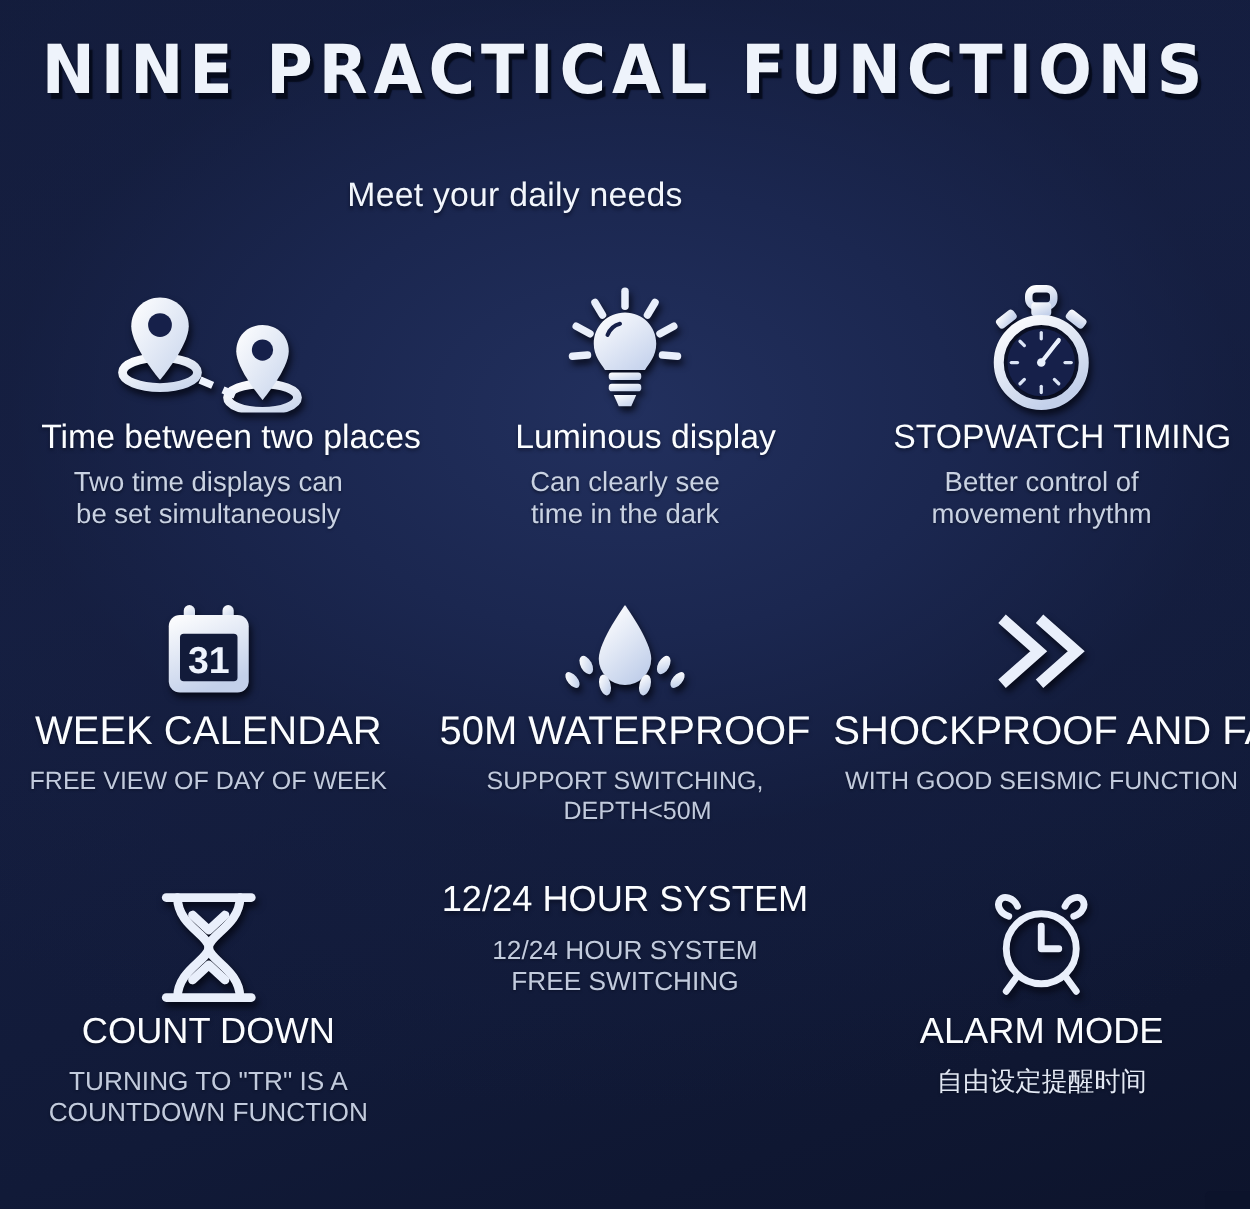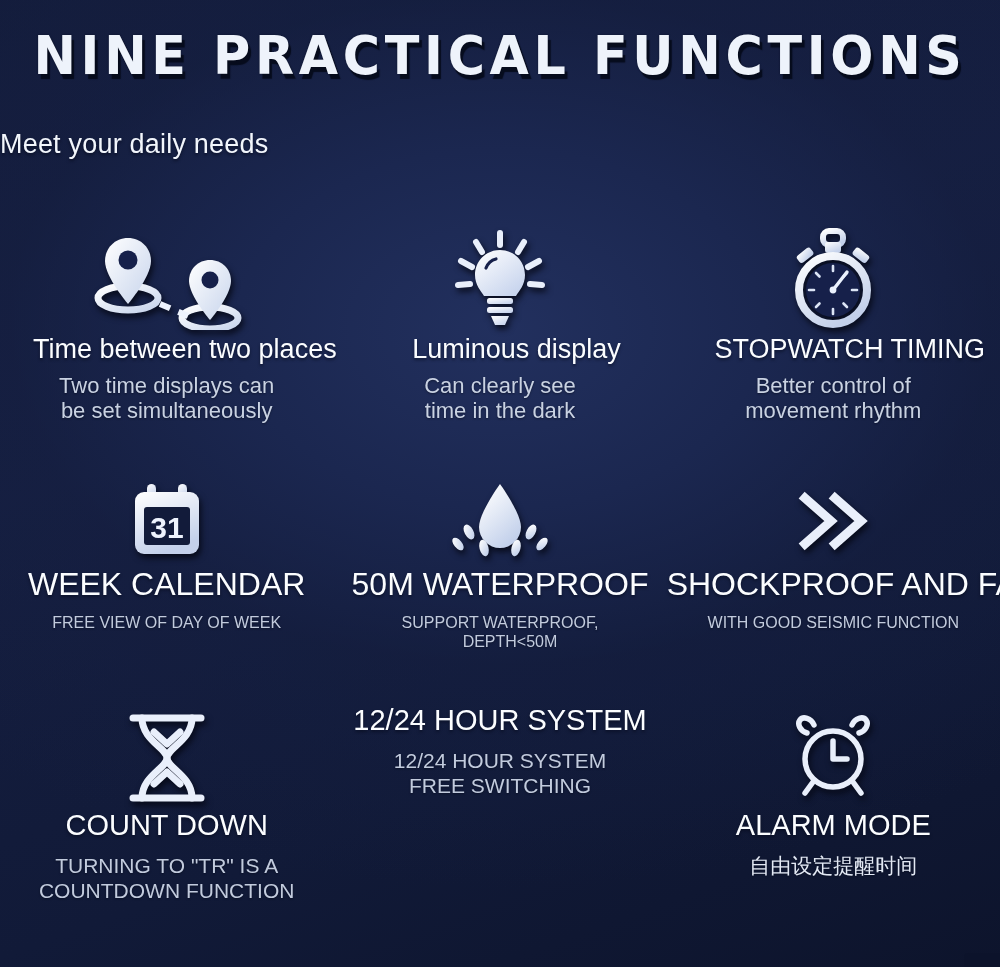--- a/index.html
+++ b/index.html
@@ -24,22 +24,22 @@
     font-family:"DejaVu Sans","Liberation Sans",sans-serif;
     font-weight:bold;
     font-size:54px;
     letter-spacing:5px;
     color:#eef3fb;
     transform:scaleX(0.94);
     text-shadow:3px 5px 1px rgba(4,8,22,.85), 0 0 2px rgba(10,16,36,.7);
     white-space:nowrap;
   }
   .subtitle{
-    position:absolute;top:129px;left:0;width:824px;
-    text-align:left;
+    position:absolute;top:141px;left:0;width:824px;
+    text-align:center;
     font-size:27px;
     color:#f2f6fc;
     letter-spacing:.2px;
     text-shadow:0 2px 3px rgba(5,9,24,.6);
   }
   
   .grid{
     position:absolute;top:225px;left:0;width:1000px;
   }
   .row{
@@ -79,21 +79,21 @@
     white-space:nowrap;
     text-shadow:0 1px 2px rgba(5,9,24,.5);
   }
   .f-desc.cn{color:#e3e9f4;font-size:22px;}
 
   
   .row1 .f-title{font-size:27px;padding-left:33px;}
   .row1 .f-desc{font-size:22px;color:#c9d2e2;line-height:1.14;}
 
   .row2 .f-title{font-size:32px;}
-  .row2 .f-desc{font-size:16px;margin-top:12px;}
+  .row2 .f-desc{font-size:20px;margin-top:12px;}
   .row3 .f-title{font-size:29px;}
   .row3 .f-desc{font-size:21px;margin-top:12px;}
 
   
   .over .f-title,.over .f-desc{overflow:visible;}
   .txt-block{display:block;}
 
   
   svg{display:block;}
 
@@ -251,21 +251,21 @@
               <ellipse cx="11" cy="62" rx="4" ry="7.5" transform="rotate(-40 11 62)"></ellipse>
               <ellipse cx="37" cy="66" rx="4.5" ry="8.5" transform="rotate(-14 37 66)"></ellipse>
               <ellipse cx="84" cy="50" rx="4.5" ry="8" transform="rotate(28 84 50)"></ellipse>
               <ellipse cx="95" cy="62" rx="4" ry="7.5" transform="rotate(40 95 62)"></ellipse>
               <ellipse cx="69" cy="66" rx="4.5" ry="8.5" transform="rotate(14 69 66)"></ellipse>
             </g>
           </svg>
         </div>
         <div class="f-title">50M WATERPROOF</div>
         <div class="f-desc">
-          <span class="txt-block">SUPPORT WATERPROOF,</span>
+          <span class="txt-block">SUPPORT SWITCHING,</span>
           <span class="txt-block" style="text-align:center;padding-left:20px;">DEPTH&lt;50M</span>
         </div>
       </div>
 
       <div class="cell over">
         <div class="icon-wrap">
           <svg width="72" height="62" viewBox="0 0 72 62" aria-hidden="true">
             <g fill="none" stroke="#e9effb" stroke-width="9" stroke-linecap="square" stroke-linejoin="miter">
               <polyline points="8,8 34,31 8,54"></polyline>
               <polyline points="38,8 64,31 38,54"></polyline>

